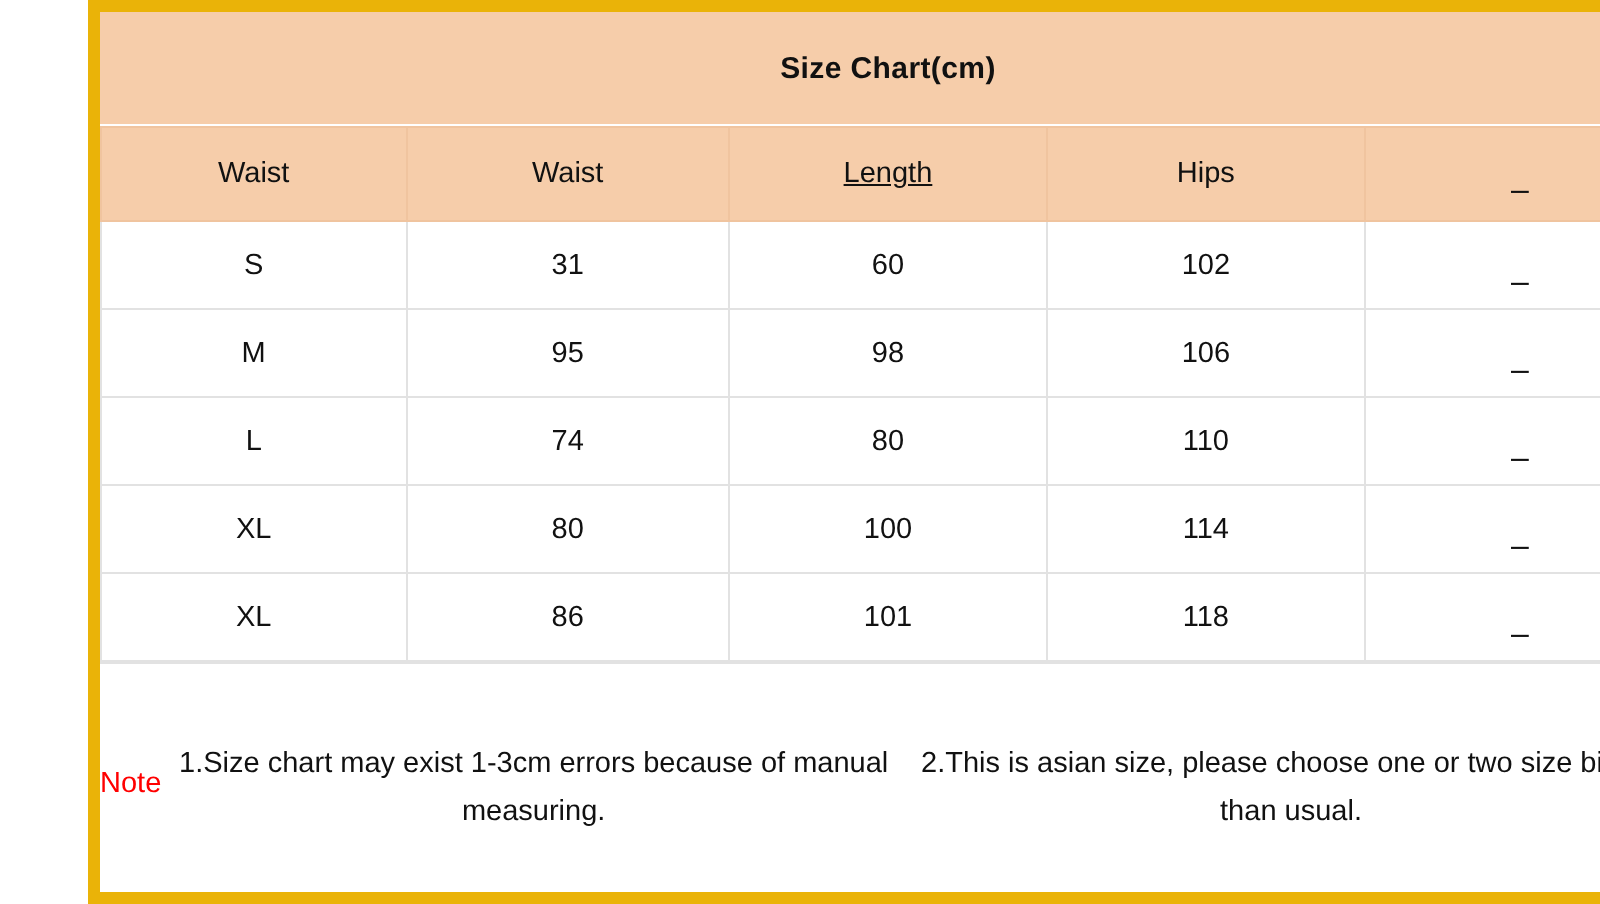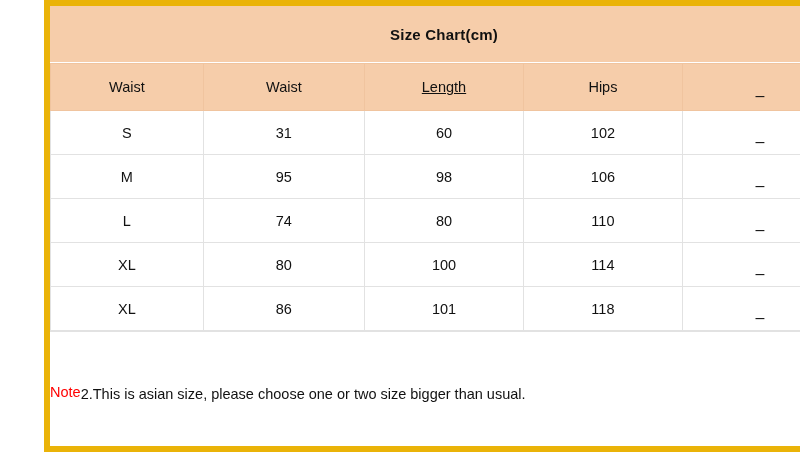--- a/index.html
+++ b/index.html
@@ -158,16 +158,17 @@
         <td>86</td>
         <td>101</td>
         <td>118</td>
         <td class="blank-cell"><span class="dash">–</span></td>
       </tr>
     </tbody>
   </table>
 
   <div class="note-block">
     <div class="note-title">Note</div>
+    <div class="note-line">1.Size chart may exist 1-3cm errors because of manual measuring.</div>
     <div class="note-line">2.This is asian size, please choose one or two size bigger than usual.</div>
   </div>
 
 </div>
 
 </body></html>

